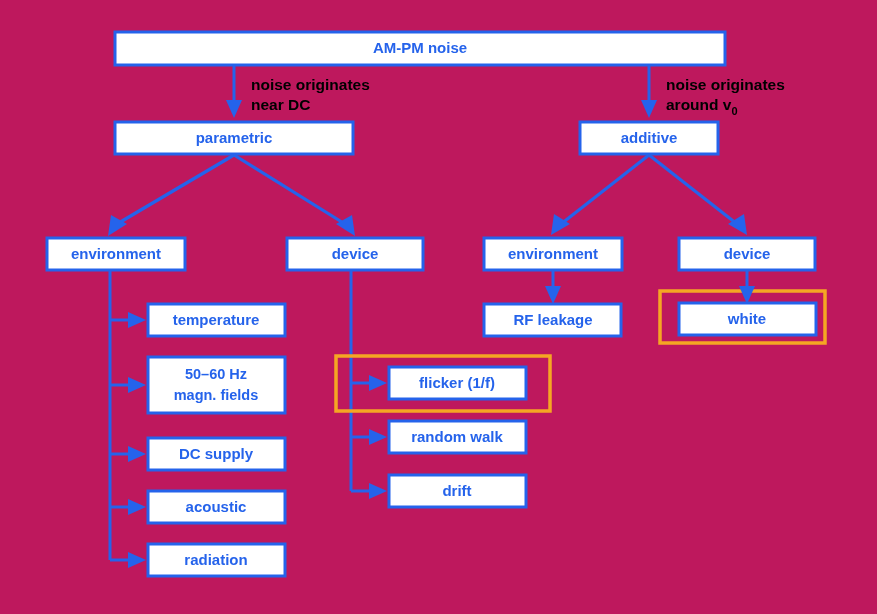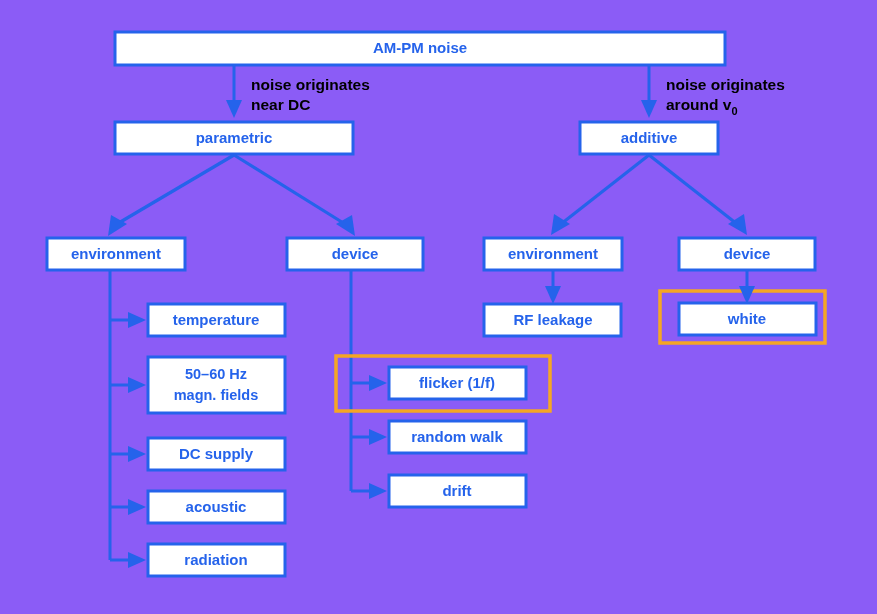--- a/index.html
+++ b/index.html
@@ -10,21 +10,21 @@
   body {
     width: 877px;
     height: 614px;
     font-family: "Liberation Sans", sans-serif;
     overflow: hidden;
   }
   #diagram-root {
     position: relative;
     width: 877px;
     height: 614px;
-    background: #8b5cf6;
+    background: #be185d;
   }
   svg.diagram {
     position: absolute;
     left: 0;
     top: 0;
     width: 877px;
     height: 614px;
     display: block;
   }
   .node-rect {

